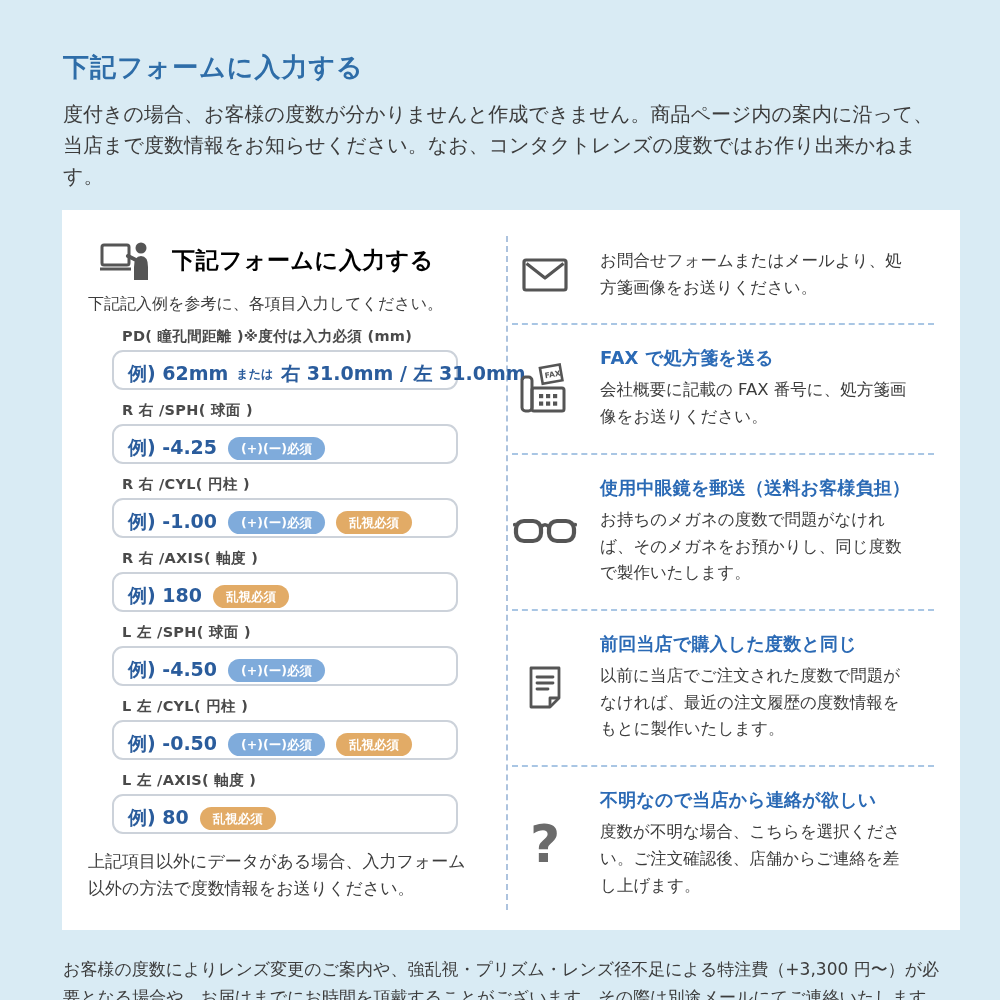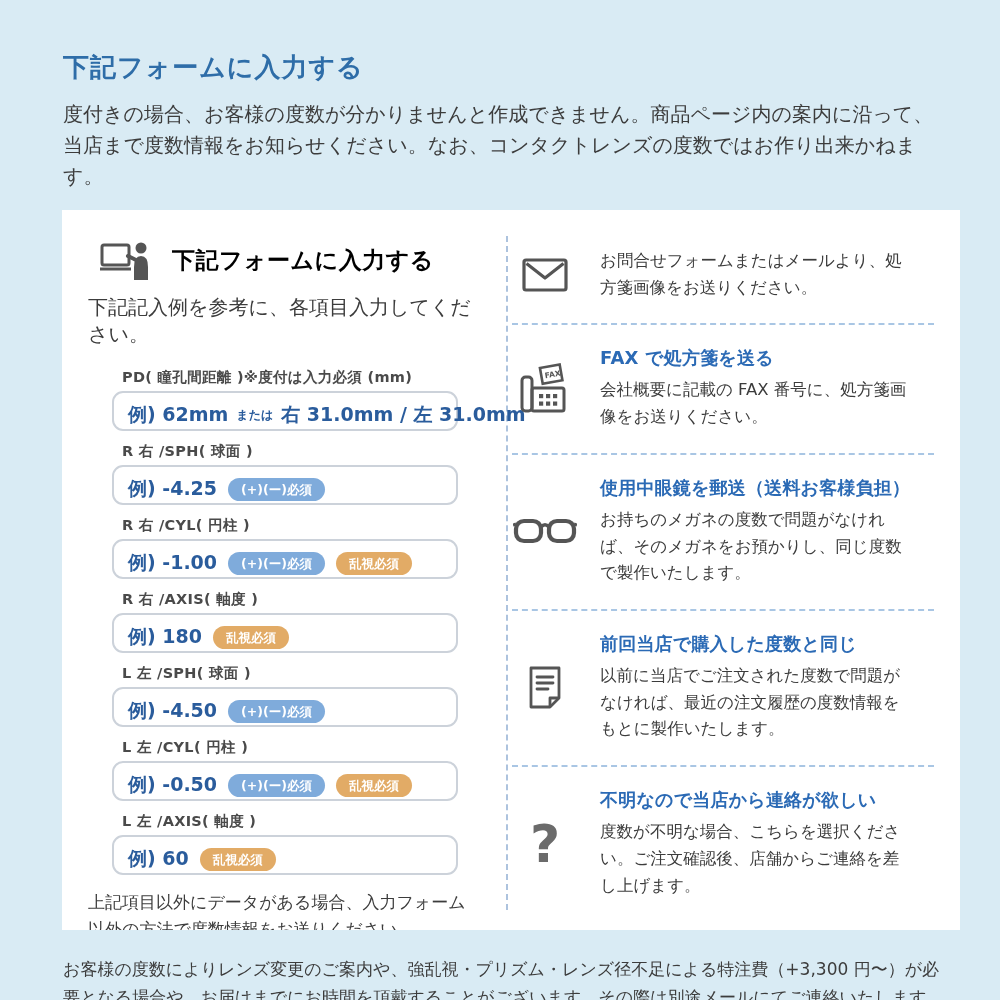--- a/index.html
+++ b/index.html
@@ -37,21 +37,21 @@
     border-right:2px dashed #adc3de;
   }
   .form-header{
     display:flex;align-items:center;gap:18px;
     margin:4px 0 14px 12px;
   }
   .form-heading{
     font-size:23px;font-weight:bold;color:#000000;letter-spacing:.5px;
   }
   .instruction{
-    font-size:20px;font-weight:500;margin:0 0 20px 0;
+    font-size:16px;font-weight:500;margin:0 0 12px 0;
   }
   .form-rows{margin-left:24px;width:346px;}
   .field-label{
     font-size:14.5px;font-weight:bold;color:#4a4a4a;
     margin:0 0 4px 10px;letter-spacing:.3px;
   }
   .field-box{
     box-sizing:border-box;
     height:40px;width:346px;
     background:#fff;
@@ -180,21 +180,21 @@
         <div class="field-box">
           <span class="example">例) -0.50</span>
           <span class="pill pill-blue">(+)(ー)必須</span>
           <span class="pill pill-orange">乱視必須</span>
         </div>
       </div>
 
       <div>
         <div class="field-label">L 左 /AXIS( 軸度 )</div>
         <div class="field-box">
-          <span class="example">例) 60</span>
+          <span class="example">例) 80</span>
           <span class="pill pill-orange">乱視必須</span>
         </div>
       </div>
 
     </div>
 
     <p class="form-note">上記項目以外にデータがある場合、入力フォーム以外の方法で度数情報をお送りください。</p>
   </div>
 
   <div class="right-col">

